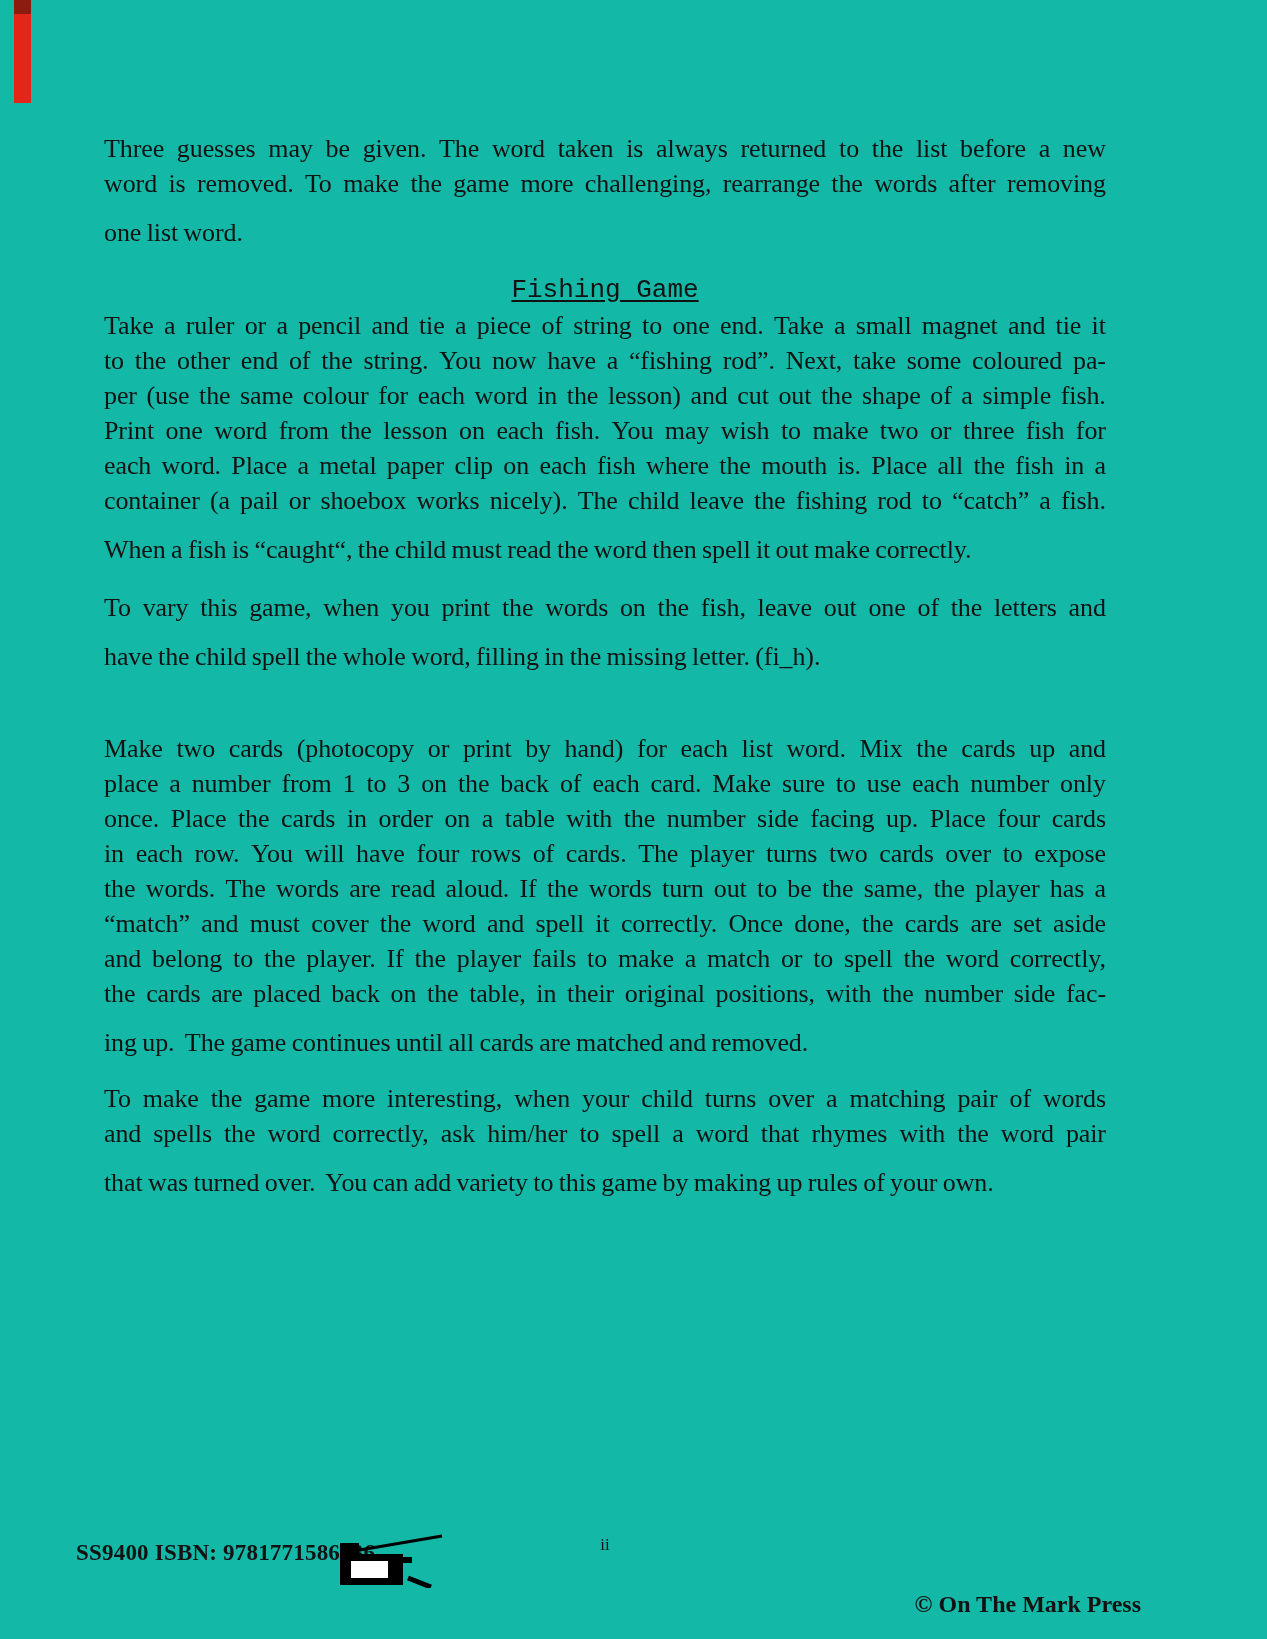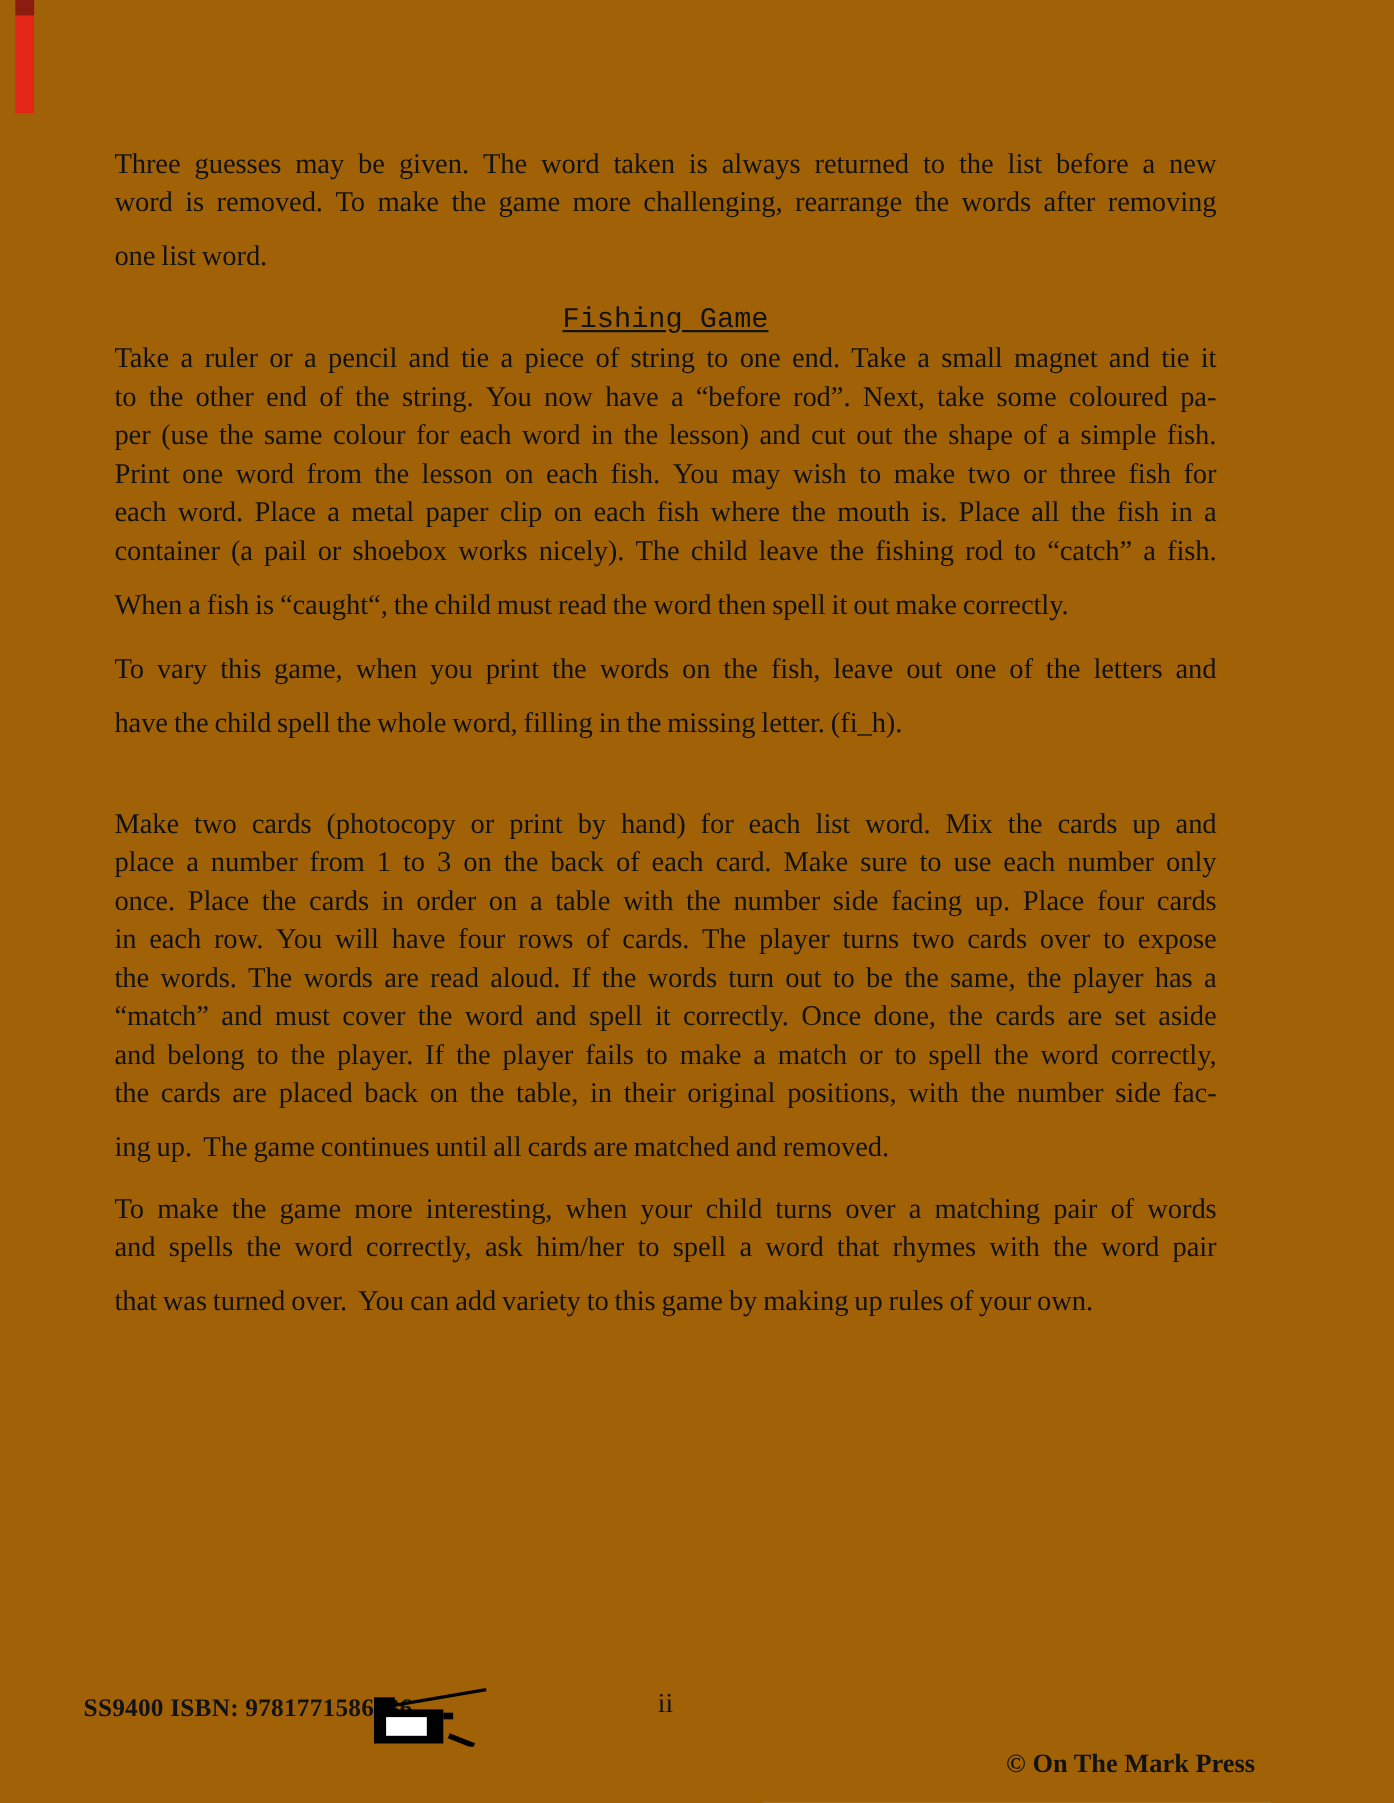--- a/index.html
+++ b/index.html
@@ -1,18 +1,18 @@
 <!DOCTYPE html>
 <html><head>
 <meta charset="utf-8">
 <style>
   html,body { margin:0; padding:0; background:#ffffff; }
   .page {
     position:relative; width:1267px; height:1639px;
-    background:#a16207; overflow:hidden;
+    background:#14b8a6; overflow:hidden;
     font-family:"Liberation Serif", serif; color:#121212;
   }
   
   .red-bar { position:absolute; left:14px; top:0; width:17px; height:103px; }
   .red-bar .dark { position:absolute; left:0; top:0; width:100%; height:14px; }
 
   .block { position:absolute; left:104px; width:1002px; }
   .jline {
     font-size:26px; line-height:35px; height:35px;
     word-spacing:-1px; letter-spacing:-0.1px;
@@ -27,21 +27,21 @@
     font-size:26px; line-height:35px;font-family:Liberation Mono, monospace;
   }
   .heading span { text-decoration:underline; text-underline-offset:3px; }
 
   .footer-code {
     position:absolute; left:76px; top:1540px;
     font-size:23px; font-weight:bold; letter-spacing:0.2px;
   }
   .page-number {
     position:absolute; left:0; top:1535px; width:1210px; text-align:center;
-    font-size:25px;
+    font-size:17px;
   }
   .copyright {
     position:absolute; right:126px; top:1543px;
     font-size:24px; font-weight:bold;margin-top:48px;
   }
   .copier { position:absolute; left:338px; top:1530px; }
 </style>
 </head>
 <body>
 
@@ -124,21 +124,21 @@
         <span>the</span>
         <span>other</span>
         <span>end</span>
         <span>of</span>
         <span>the</span>
         <span>string.</span>
         <span>You</span>
         <span>now</span>
         <span>have</span>
         <span>a</span>
-        <span>“before</span>
+        <span>“fishing</span>
         <span>rod”.</span>
         <span>Next,</span>
         <span>take</span>
         <span>some</span>
         <span>coloured</span>
         <span>pa-</span>
       </div>
       <div class="jline flexed">
         <span>per</span>
         <span>(use</span>

